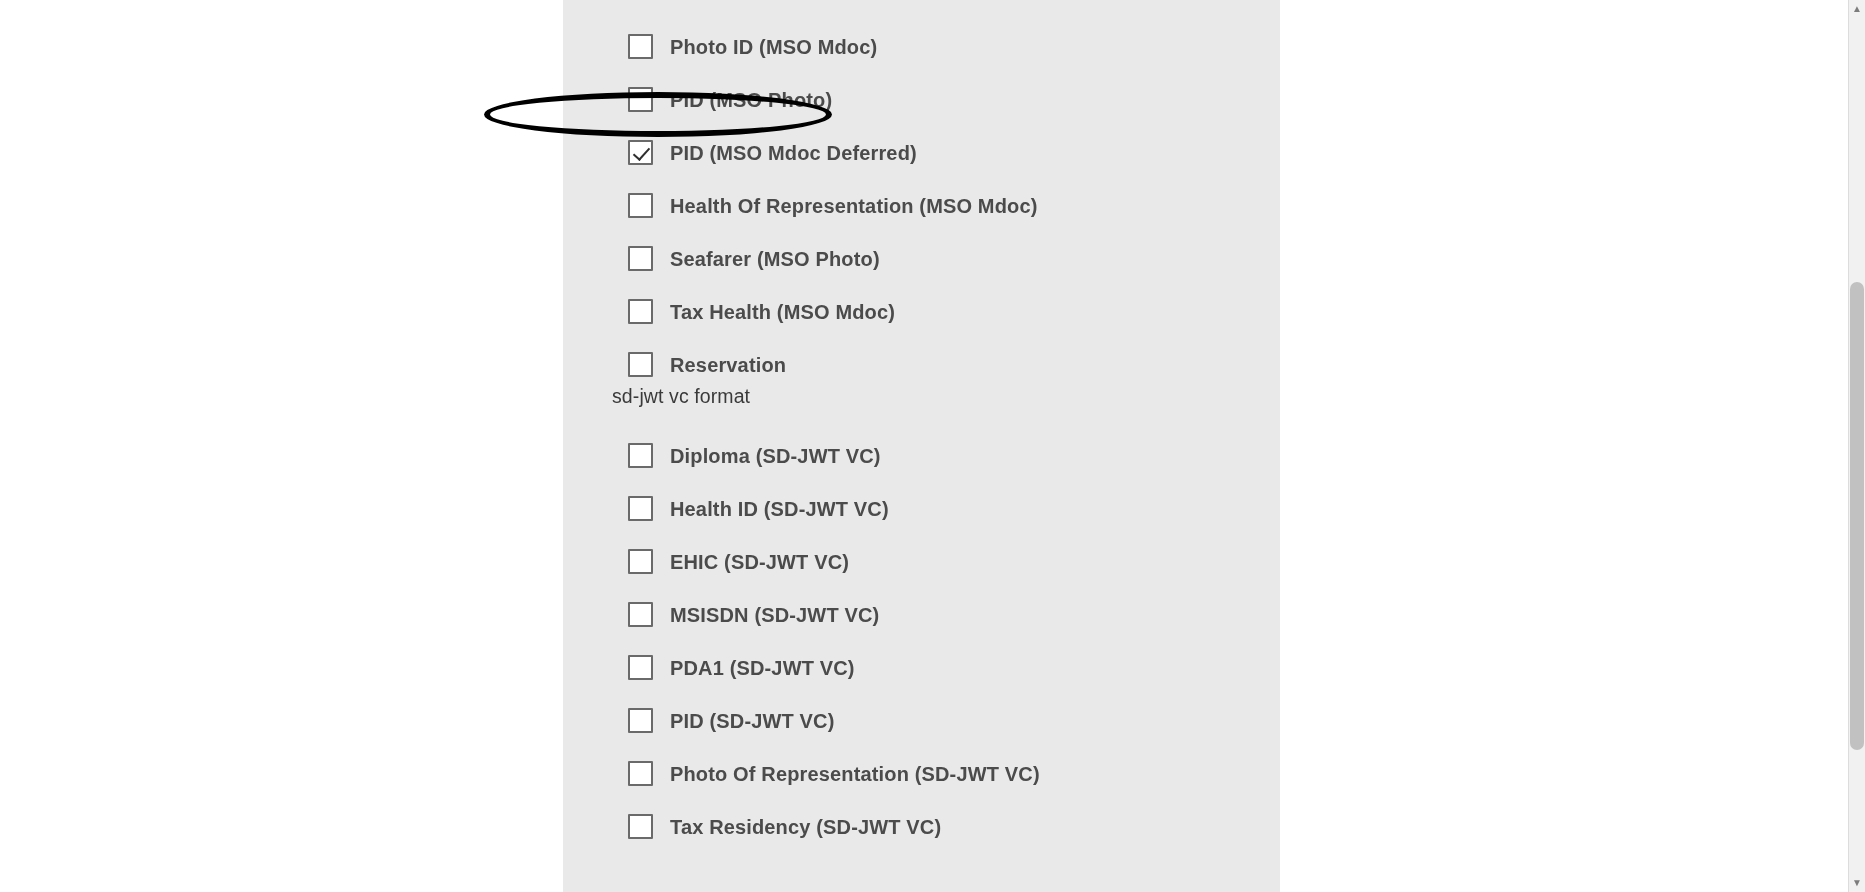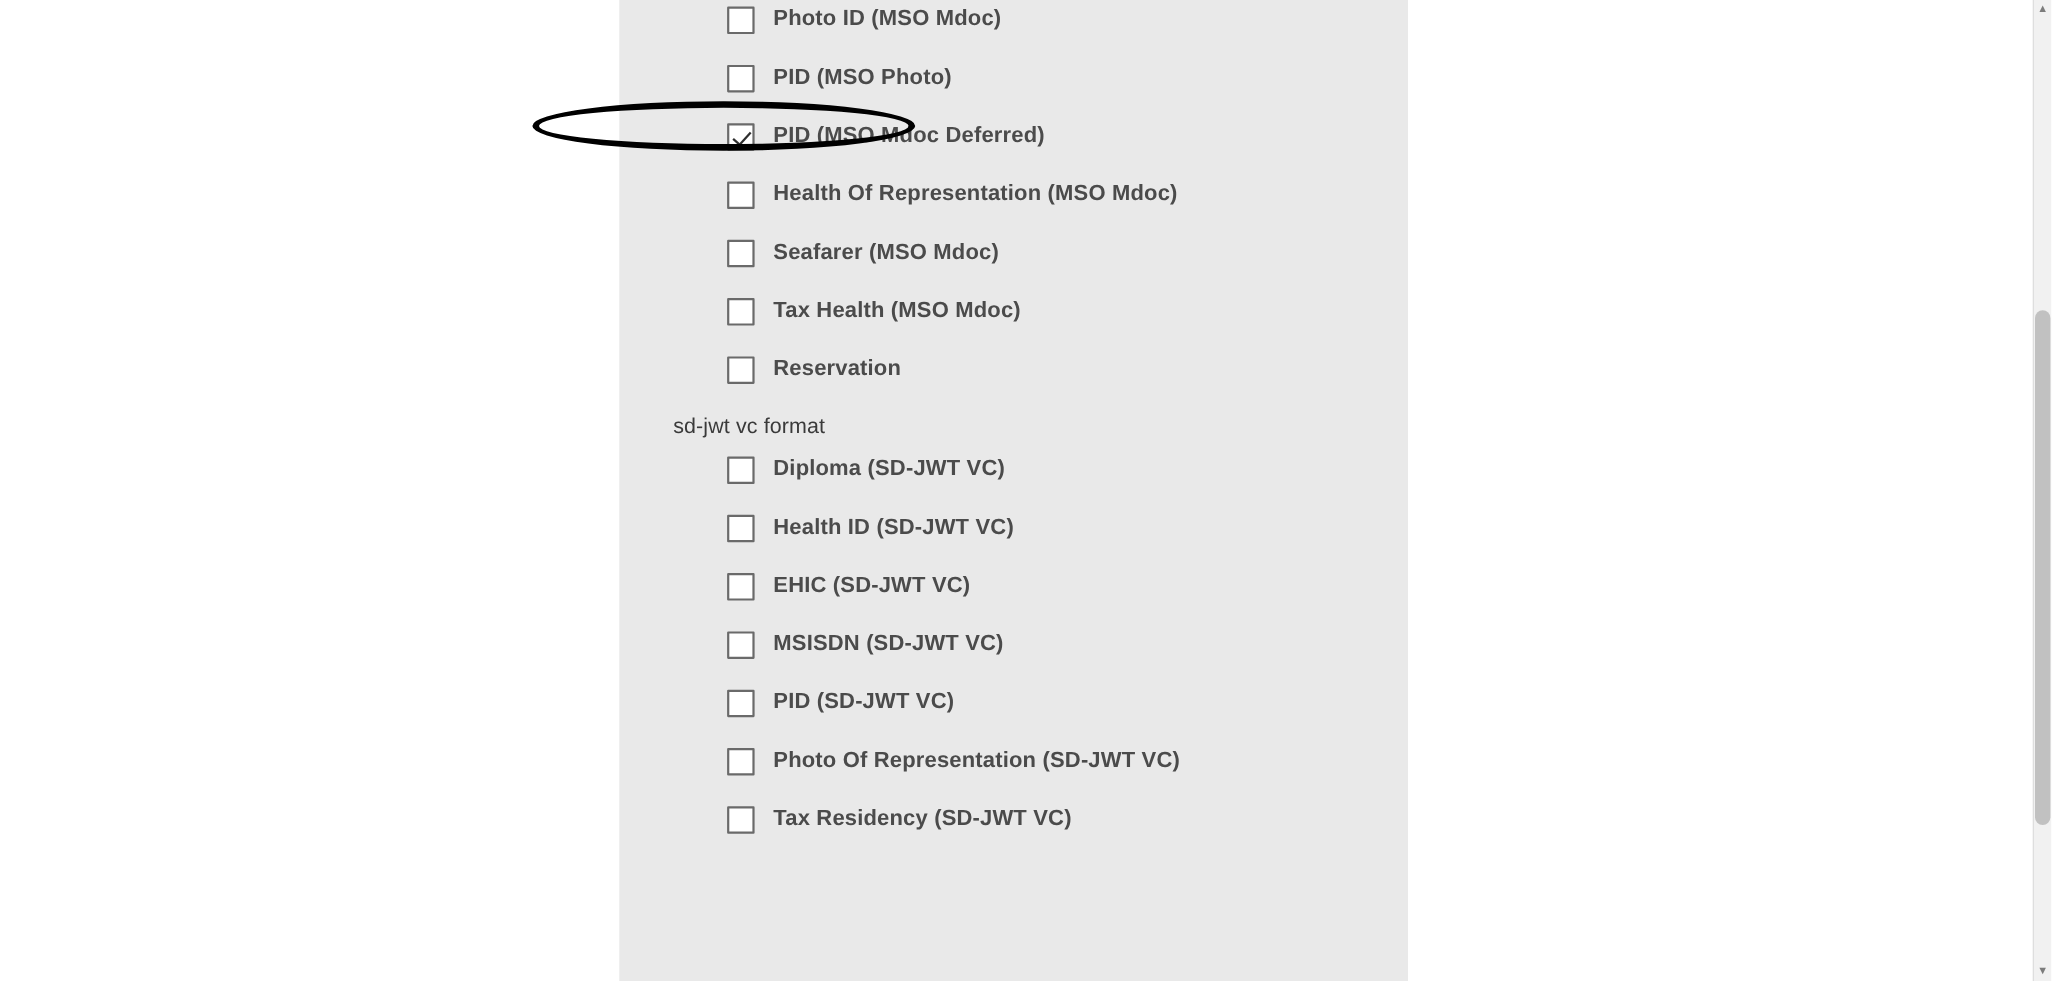--- a/index.html
+++ b/index.html
@@ -43,28 +43,29 @@
   .list {
     position: absolute;
     left: 0;
     top: 0;
     width: 717px;
     padding-top: 6px;
   }
 
   .row {
     display: flex;
-    align-items: flex-start;
+    align-items: flex-end;
     height: 53px;
-    padding-left: 98px;
+    padding-left: 65px;
   }
 
   .row.group-label {
     height: 38px;
     padding-left: 49px;
+    align-items: center;
   }
 
   .group-text {
     font-size: 19.5px;
     color: #3a3a3a;
     font-weight: 400;
     letter-spacing: 0.1px;
   }
 
   .checkbox {
@@ -166,21 +167,21 @@
         <div class="row">
           <span class="checkbox checked"></span>
           <span class="label">PID (MSO Mdoc Deferred)</span>
         </div>
         <div class="row">
           <span class="checkbox"></span>
           <span class="label">Health Of Representation (MSO Mdoc)</span>
         </div>
         <div class="row">
           <span class="checkbox"></span>
-          <span class="label">Seafarer (MSO Mdoc)</span>
+          <span class="label">Seafarer (MSO Photo)</span>
         </div>
         <div class="row">
           <span class="checkbox"></span>
           <span class="label">Tax Health (MSO Mdoc)</span>
         </div>
         <div class="row">
           <span class="checkbox"></span>
           <span class="label">Reservation</span>
         </div>
         <div class="row group-label">
@@ -194,20 +195,24 @@
           <span class="checkbox"></span>
           <span class="label">Health ID (SD-JWT VC)</span>
         </div>
         <div class="row">
           <span class="checkbox"></span>
           <span class="label">EHIC (SD-JWT VC)</span>
         </div>
         <div class="row">
           <span class="checkbox"></span>
           <span class="label">MSISDN (SD-JWT VC)</span>
+        </div>
+        <div class="row">
+          <span class="checkbox"></span>
+          <span class="label">PDA1 (SD-JWT VC)</span>
         </div>
         <div class="row">
           <span class="checkbox"></span>
           <span class="label">PID (SD-JWT VC)</span>
         </div>
         <div class="row">
           <span class="checkbox"></span>
           <span class="label">Photo Of Representation (SD-JWT VC)</span>
         </div>
         <div class="row">

